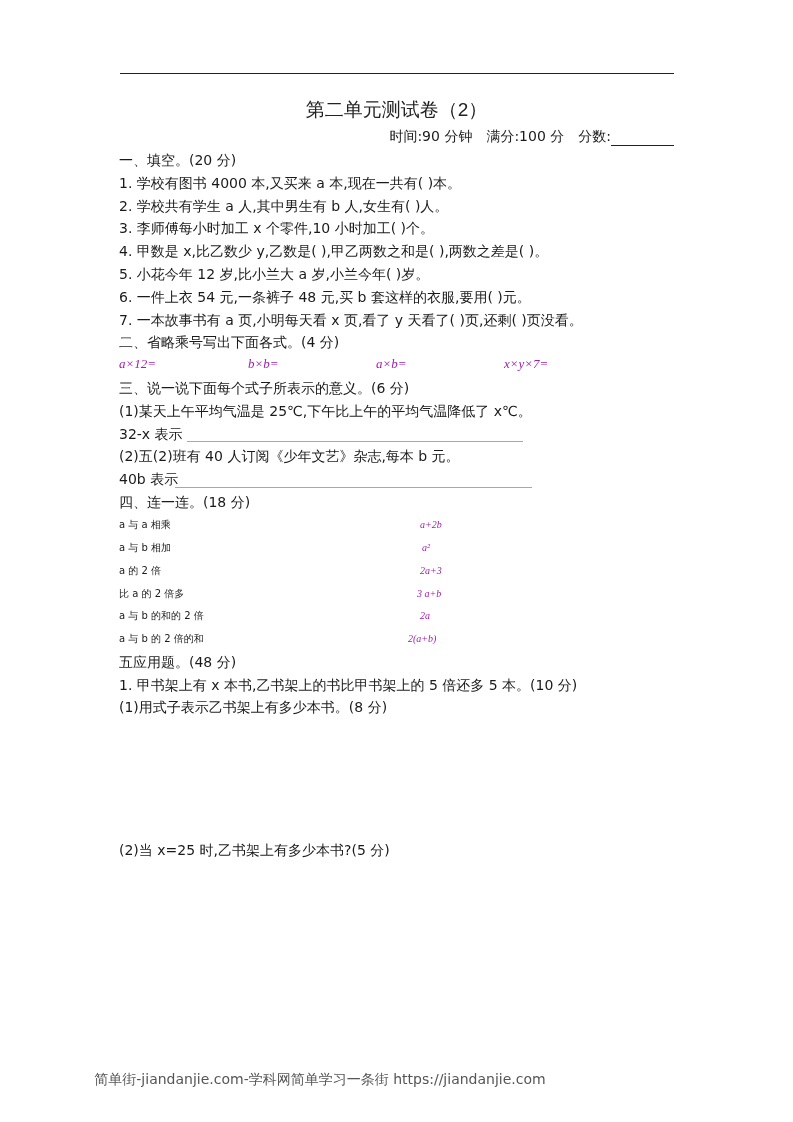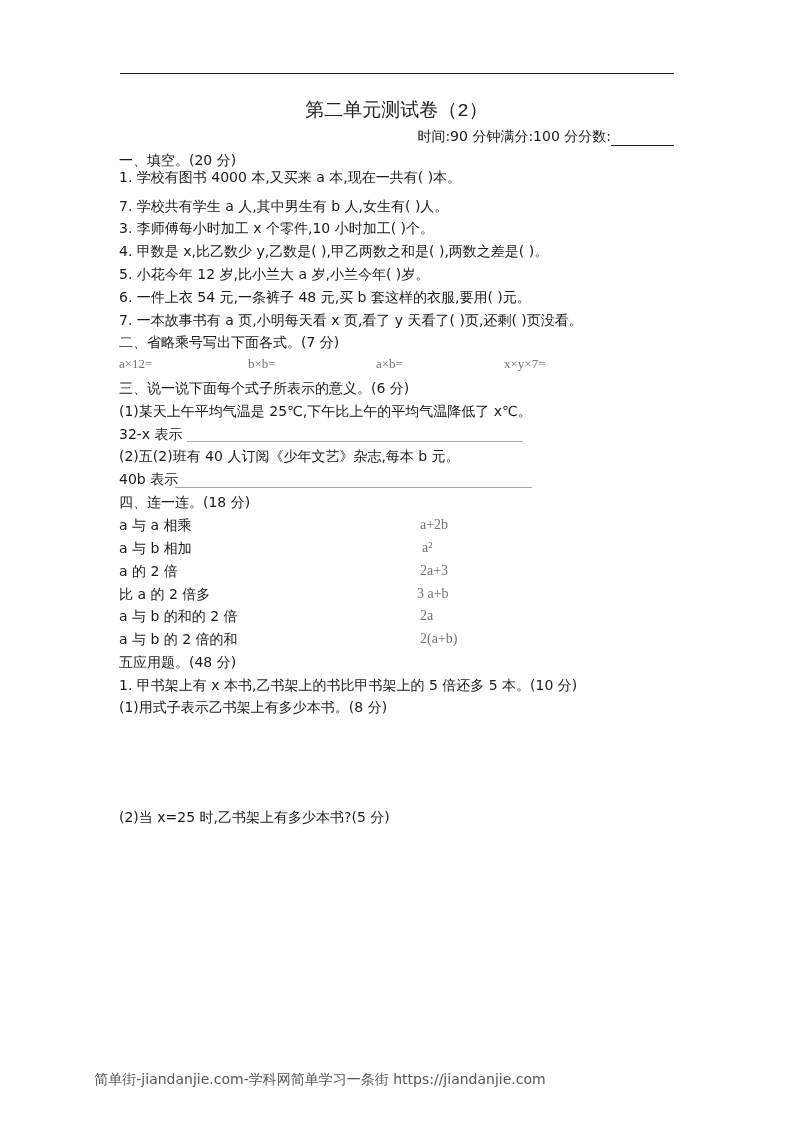--- a/index.html
+++ b/index.html
@@ -4,58 +4,58 @@
 <style>
   html, body { margin: 0; padding: 0; background: #ffffff; }
   body {
     width: 793px; height: 1122px; position: relative; overflow: hidden;
     font-family: "DejaVu Sans", "Liberation Sans", sans-serif;
     color: #1a1a1a;
   }
   .top-rule { position: absolute; left: 120px; top: 73px; width: 554px; height: 0; border-top: 1px solid #222; }
   .title {
     position: absolute; left: 0; width: 793px; top: 97px; text-align: center;
-    font-family: Liberation Mono, monospace; font-size: 19px; color: #222;
+    font-family: Liberation Sans, sans-serif; font-size: 19px; color: #222;
   }
   .meta { position: absolute; right: 119px; top: 128px; font-size: 14px; display: flex; align-items: flex-end; }
-  .meta span { }
+  .meta span { margin-left: 14px; }
   .meta .score-line { display: inline-block; width: 63px; border-bottom: 1px solid #222; margin-left: 0; height: 16px; }
   .line { position: absolute; left: 119px; font-size: 14px; white-space: nowrap; line-height: 18px; }
-  .var { font-family: "Liberation Serif", "DejaVu Serif", serif; color: #737373; }
+  .var { font-family: "Liberation Serif", "DejaVu Serif", serif; font-style: italic; color: #a21caf; }
   .answer-line { position: absolute; height: 0; border-top: 1px solid #5ec8c8; }
-  .col { position: absolute; font-size: 14px; white-space: nowrap; line-height: 18px; }
+  .col { position: absolute; font-size: 10px; white-space: nowrap; line-height: 18px; }
   .footer {
     position: absolute; left: 0; width: 640px; top: 1071px; text-align: center;
     font-size: 14px; color: #555;
   }
 </style>
 </head>
 <body>
 
 <div class="top-rule"></div>
 
 <div class="title">第二单元测试卷（2）</div>
 
 <div class="meta">
   <span>时间:90 分钟</span>
   <span>满分:100 分</span>
   <span>分数:</span>
   <span class="score-line"></span>
 </div>
 
 <div class="line" style="top:151px">一、填空。(20 分)</div>
-<div class="line" style="top:168px">1.  学校有图书 4000 本,又买来 a 本,现在一共有(        )本。</div>
-<div class="line" style="top:197px">7.  学校共有学生 a 人,其中男生有 b 人,女生有(        )人。</div>
+<div class="line" style="top:174px">1.  学校有图书 4000 本,又买来 a 本,现在一共有(        )本。</div>
+<div class="line" style="top:197px">2.  学校共有学生 a 人,其中男生有 b 人,女生有(        )人。</div>
 <div class="line" style="top:219px">3.  李师傅每小时加工 x 个零件,10 小时加工(        )个。</div>
 <div class="line" style="top:242px">4.  甲数是 x,比乙数少 y,乙数是(        ),甲乙两数之和是(        ),两数之差是(        )。</div>
 <div class="line" style="top:265px">5.  小花今年 12 岁,比小兰大 a 岁,小兰今年(        )岁。</div>
 <div class="line" style="top:288px">6.  一件上衣 54 元,一条裤子 48 元,买 b 套这样的衣服,要用(        )元。</div>
 <div class="line" style="top:311px">7.  一本故事书有 a 页,小明每天看 x 页,看了 y 天看了(        )页,还剩(        )页没看。</div>
 
-<div class="line" style="top:333px">二、省略乘号写出下面各式。(7 分)</div>
+<div class="line" style="top:333px">二、省略乘号写出下面各式。(4 分)</div>
 <div class="col var" style="left:119px; top:355px; font-size:13px">a×12=</div>
 <div class="col var" style="left:248px; top:355px; font-size:13px">b×b=</div>
 <div class="col var" style="left:376px; top:355px; font-size:13px">a×b=</div>
 <div class="col var" style="left:504px; top:355px; font-size:13px">x×y×7=</div>
 
 <div class="line" style="top:379px">三、说一说下面每个式子所表示的意义。(6 分)</div>
 <div class="line" style="top:402px">(1)某天上午平均气温是 25℃,下午比上午的平均气温降低了 x℃。</div>
 <div class="line" style="top:425px">32-x 表示</div>
 <div class="answer-line" style="left:187px; top:441px; width:336px"></div>
 <div class="line" style="top:447px">(2)五(2)班有 40 人订阅《少年文艺》杂志,每本 b 元。</div>
@@ -68,20 +68,20 @@
 <div class="col" style="left:119px; top:562px">a 的 2 倍</div>
 <div class="col" style="left:119px; top:585px">比 a 的 2 倍多</div>
 <div class="col" style="left:119px; top:607px">a 与 b 的和的 2 倍</div>
 <div class="col" style="left:119px; top:630px">a 与 b 的 2 倍的和</div>
 
 <div class="col var" style="left:420px; top:516px">a+2b</div>
 <div class="col var" style="left:422px; top:539px">a²</div>
 <div class="col var" style="left:420px; top:562px">2a+3</div>
 <div class="col var" style="left:417px; top:585px">3 a+b</div>
 <div class="col var" style="left:420px; top:607px">2a</div>
-<div class="col var" style="left:420px; top:630px">2(a+b)</div>
+<div class="col var" style="left:408px; top:630px">2(a+b)</div>
 
 <div class="line" style="top:653px">五应用题。(48 分)</div>
 <div class="line" style="top:676px">1.  甲书架上有 x 本书,乙书架上的书比甲书架上的 5 倍还多 5 本。(10 分)</div>
 <div class="line" style="top:698px">(1)用式子表示乙书架上有多少本书。(8 分)</div>
-<div class="line" style="top:808px">(2)当 x=25 时,乙书架上有多少本书?(5 分)</div>
+<div class="line" style="top:841px">(2)当 x=25 时,乙书架上有多少本书?(5 分)</div>
 
 <div class="footer">简单街-jiandanjie.com-学科网简单学习一条街 https://jiandanjie.com</div>
 
 </body></html>

